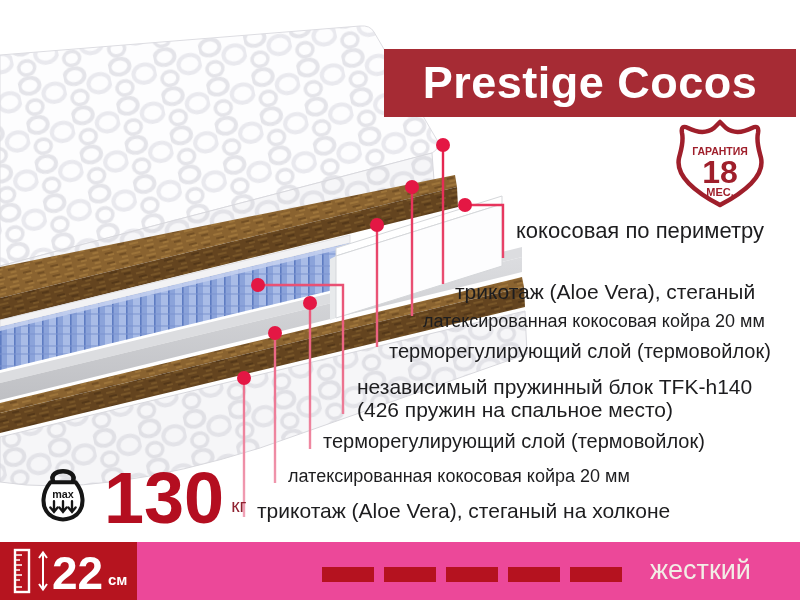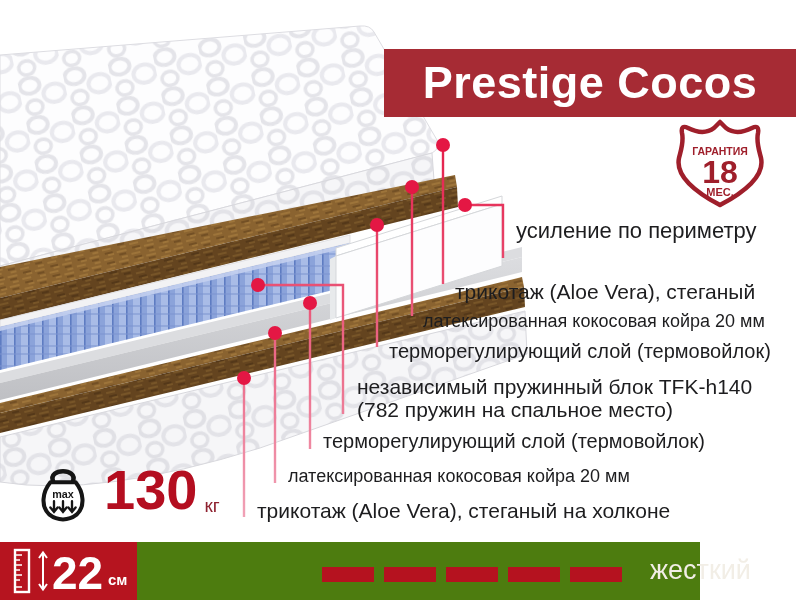--- a/index.html
+++ b/index.html
@@ -10,25 +10,25 @@
   
   .banner{left:384px;top:33px;width:412px;height:68px;background:#a62b34;
           display:flex;align-items:center;justify-content:center;margin-top:16px;}
   .banner h1{margin:0;color:#fff;font-size:45px;font-weight:bold;letter-spacing:.5px;}
 
   
   .ann{color:#1d1d1f;white-space:nowrap;}
   .ann span{display:block;}
 
   
-  .load-num{color:#b40e20;font-weight:bold;font-size:56px;line-height:1;}
+  .load-num{color:#b40e20;font-weight:bold;font-size:72px;line-height:1;}
   .load-unit{color:#8f2230;font-weight:normal;font-size:19px;}
 
   
-  .bar{left:0;top:542px;width:700px;height:58px;background:#4d7c0f;}
+  .bar{left:0;top:542px;width:800px;height:58px;background:#ec4899;}
   .bar-red{left:0;top:0;width:137px;height:58px;background:#b6141f;}
   .h-num{color:#fff;font-weight:bold;font-size:46px;line-height:1;}
   .h-unit{color:#fff;font-size:15px;font-weight:bold;}
   .soft,.hard{color:#f2eee6;font-size:27px;}
   .fblock{display:inline-block;width:52px;height:15px;background:#b5121f;margin-right:10px;vertical-align:top;}
 
   svg{display:block;}
 </style>
 </head>
 <body>
@@ -136,34 +136,34 @@
       <path d="M46,7 L52,13 C60,19 70,17 78,13 C83,10.5 85,12.5 84,18 C82,27 85,35 87,43
                C90,57 80,72 46,90 C12,72 2,57 5,43 C7,35 10,27 8,18 C7,12.5 9,10.5 14,13
                C22,17 32,19 40,13 Z" fill="#ffffff" stroke="#9f1f2b" stroke-width="4.5" stroke-linejoin="round"></path>
       <text x="46" y="40" text-anchor="middle" font-size="10.5" font-weight="bold" fill="#9f1f2b">ГАРАНТИЯ</text>
       <text x="46" y="68" text-anchor="middle" font-size="32" font-weight="bold" fill="#9f1f2b">18</text>
       <text x="46" y="81" text-anchor="middle" font-size="11" font-weight="bold" fill="#9f1f2b">МЕС.</text>
     </svg>
   </div>
 
   <div class="abs ann" style="left:516px;top:219px;font-size:22px;line-height:24px;">
-    <span>усиление по периметру</span>
+    <span>кокосовая по периметру</span>
   </div>
   <div class="abs ann" style="left:455px;top:280px;font-size:21px;">
     <span>трикотаж (Aloe Vera), стеганый</span>
   </div>
   <div class="abs ann" style="left:423px;top:311px;font-size:18px;">
     <span>латексированная кокосовая койра 20 мм</span>
   </div>
   <div class="abs ann" style="left:389px;top:340px;font-size:20px;">
     <span>терморегулирующий слой (термовойлок)</span>
   </div>
   <div class="abs ann" style="left:357px;top:375px;font-size:21px;line-height:23px;">
     <span>независимый пружинный блок TFK-h140</span>
-    <span>(782 пружин на спальное место)</span>
+    <span>(426 пружин на спальное место)</span>
   </div>
   <div class="abs ann" style="left:323px;top:430px;font-size:20px;">
     <span>терморегулирующий слой (термовойлок)</span>
   </div>
   <div class="abs ann" style="left:288px;top:466px;font-size:18px;">
     <span>латексированная кокосовая койра 20 мм</span>
   </div>
   <div class="abs ann" style="left:257px;top:499px;font-size:21px;">
     <span>трикотаж (Aloe Vera), стеганый на холконе</span>
   </div>

